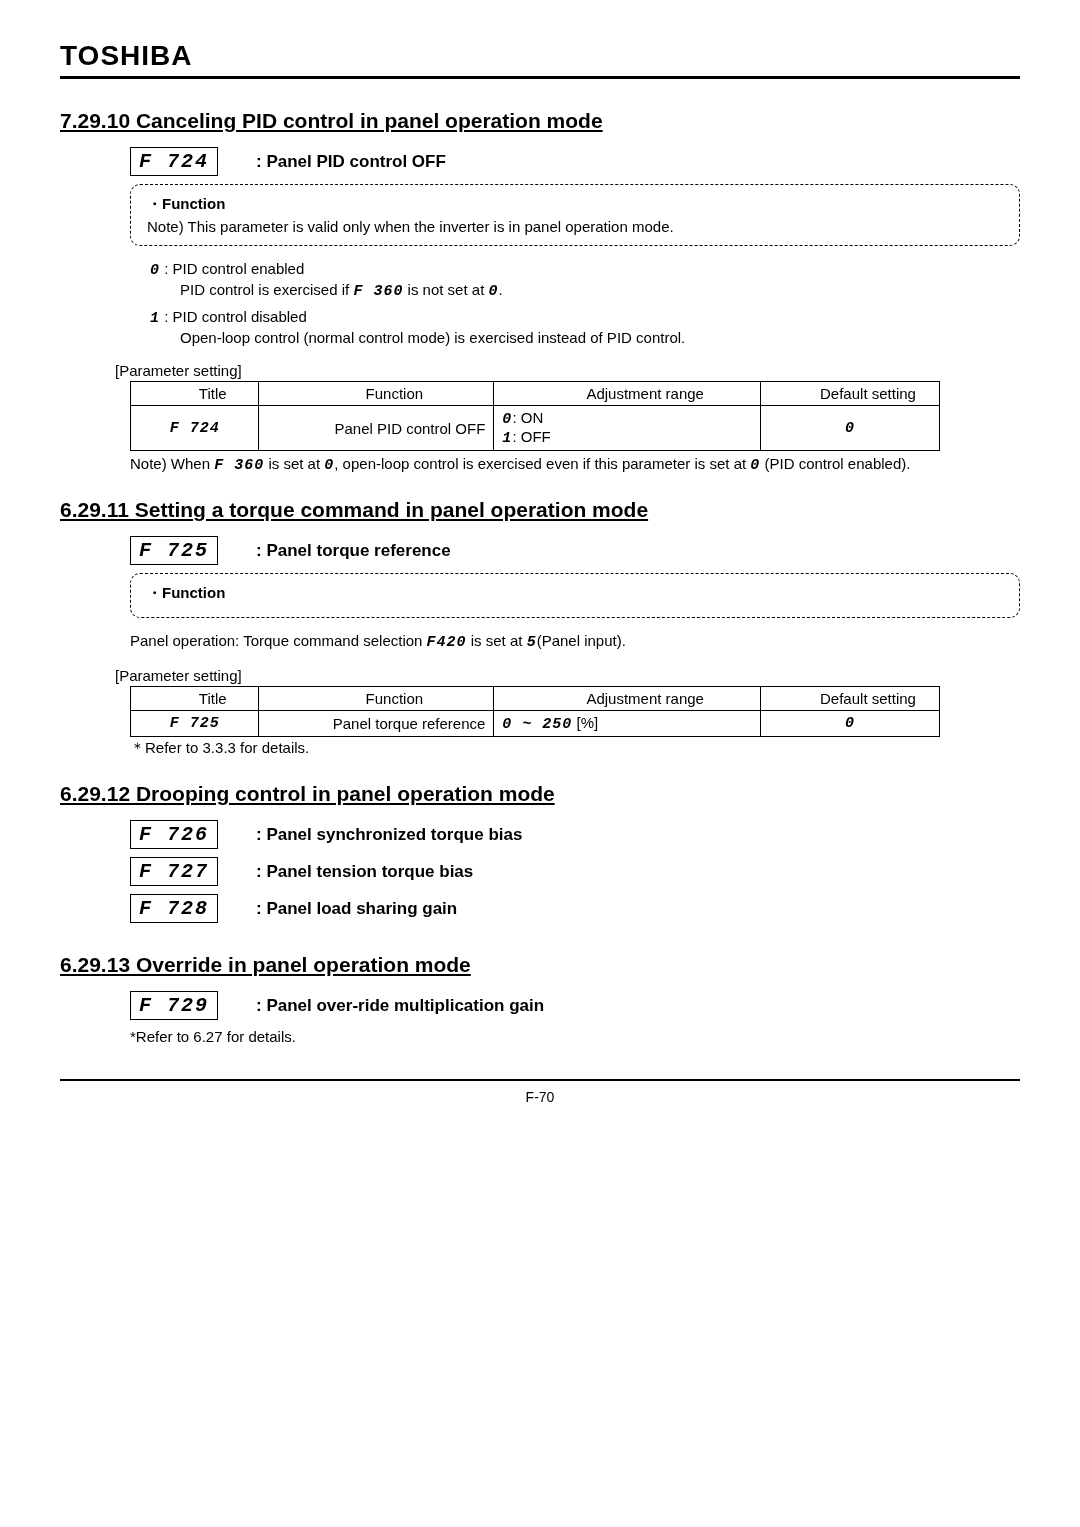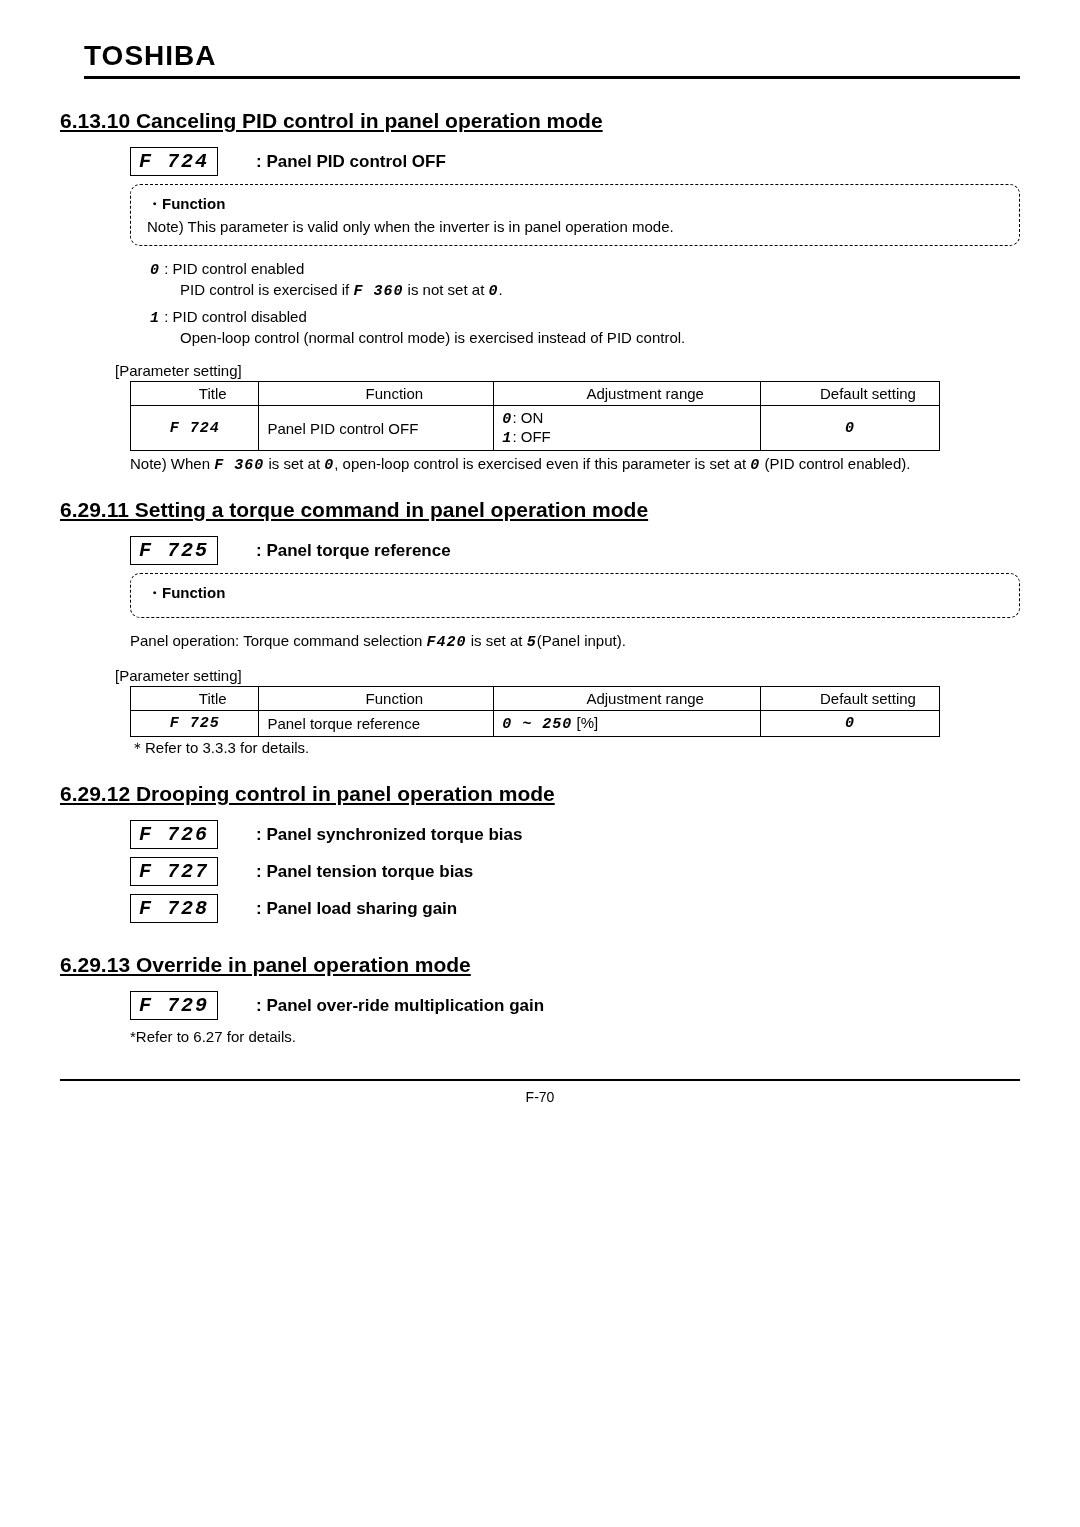--- a/index.html
+++ b/index.html
@@ -12,21 +12,20 @@
     width: 960px;
   }
   .brand {
     font-family: Arial, sans-serif;
     font-weight: 900;
     font-size: 28px;
     letter-spacing: 1px;
     border-bottom: 3px solid #000;
     padding-bottom: 4px;
     margin-bottom: 30px;
-    margin-left: 24px;
   }
   .section-heading {
     font-size: 21px;
     font-weight: bold;
     text-decoration: underline;
     margin: 24px 0 14px 0;
   }
   .param-row {
     display: flex;
     align-items: baseline;
@@ -94,21 +93,21 @@
     border: 1.3px solid #000;
     padding: 3px 8px;
     vertical-align: middle;
   }
   table.param-table th {
     font-weight: normal;
     text-align: center;
     padding-left: 44px;
   }
   .col-title { width: 90px; text-align: center; }
-  .col-func { width: 220px; text-align: left; }
+  .col-func { width: 220px; text-align: right; }
   .col-range { width: 256px; text-align: left; }
   .col-default { width: 150px; text-align: center; }
   .note {
     margin: 4px 0 18px 70px;
     text-align: justify;
   }
   .note-small {
     margin: 2px 0 18px 70px;
   }
   .refnote {
@@ -120,21 +119,21 @@
     padding-top: 8px;
     text-align: center;
     font-size: 14px;
   }
 </style>
 </head>
 <body>
 
 <div class="brand">TOSHIBA</div>
 
-<div class="section-heading">6.13.10  Canceling  PID  control  in  panel  operation  mode</div>
+<div class="section-heading">7.29.10  Canceling  PID  control  in  panel  operation  mode</div>
 
 <div class="param-row">
   <span class="param-box">F 724</span>
   <span class="param-title">: Panel  PID  control  OFF</span>
 </div>
 
 <div class="func-box">
   <div class="func-title">Function</div>
   <div class="func-body">Note)  This  parameter  is  valid  only  when  the  inverter  is  in  panel  operation  mode.</div>
 </div>

